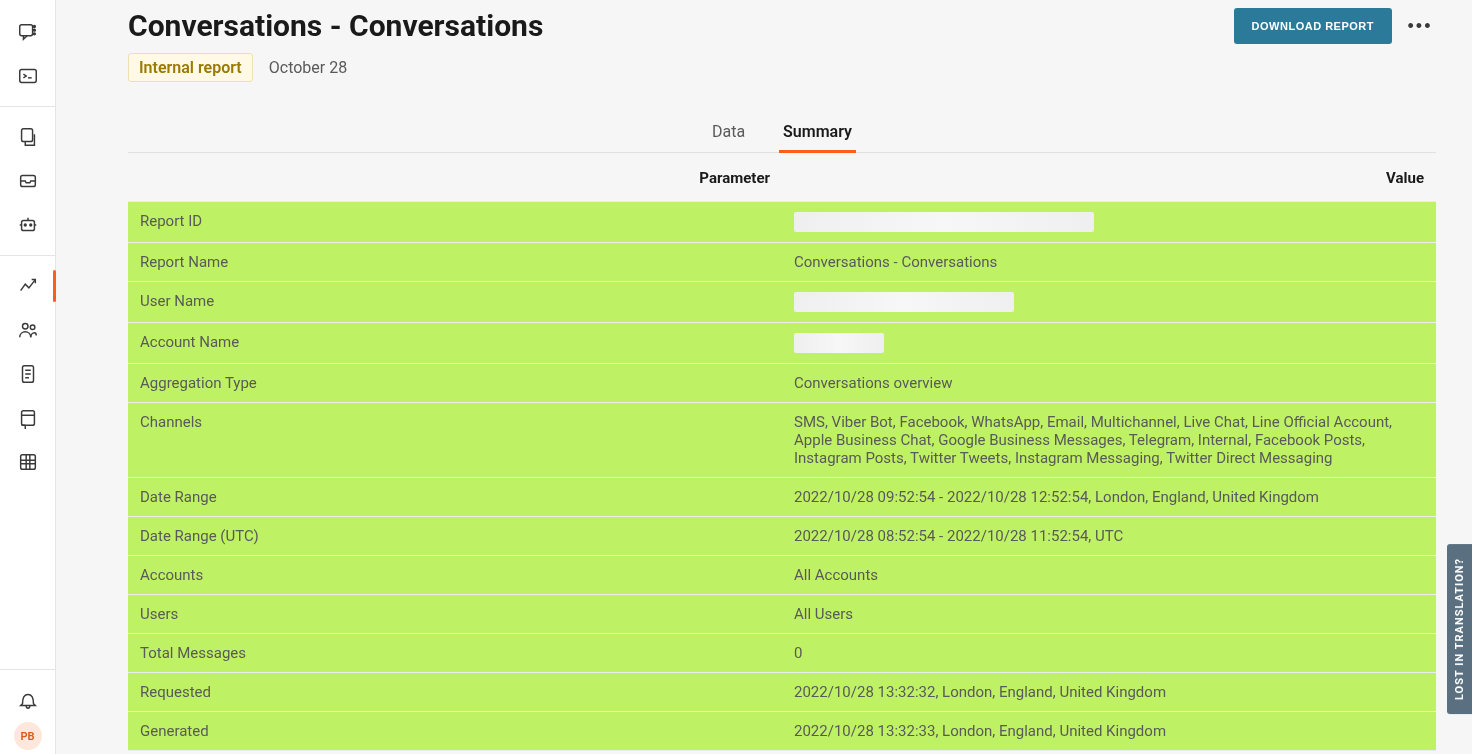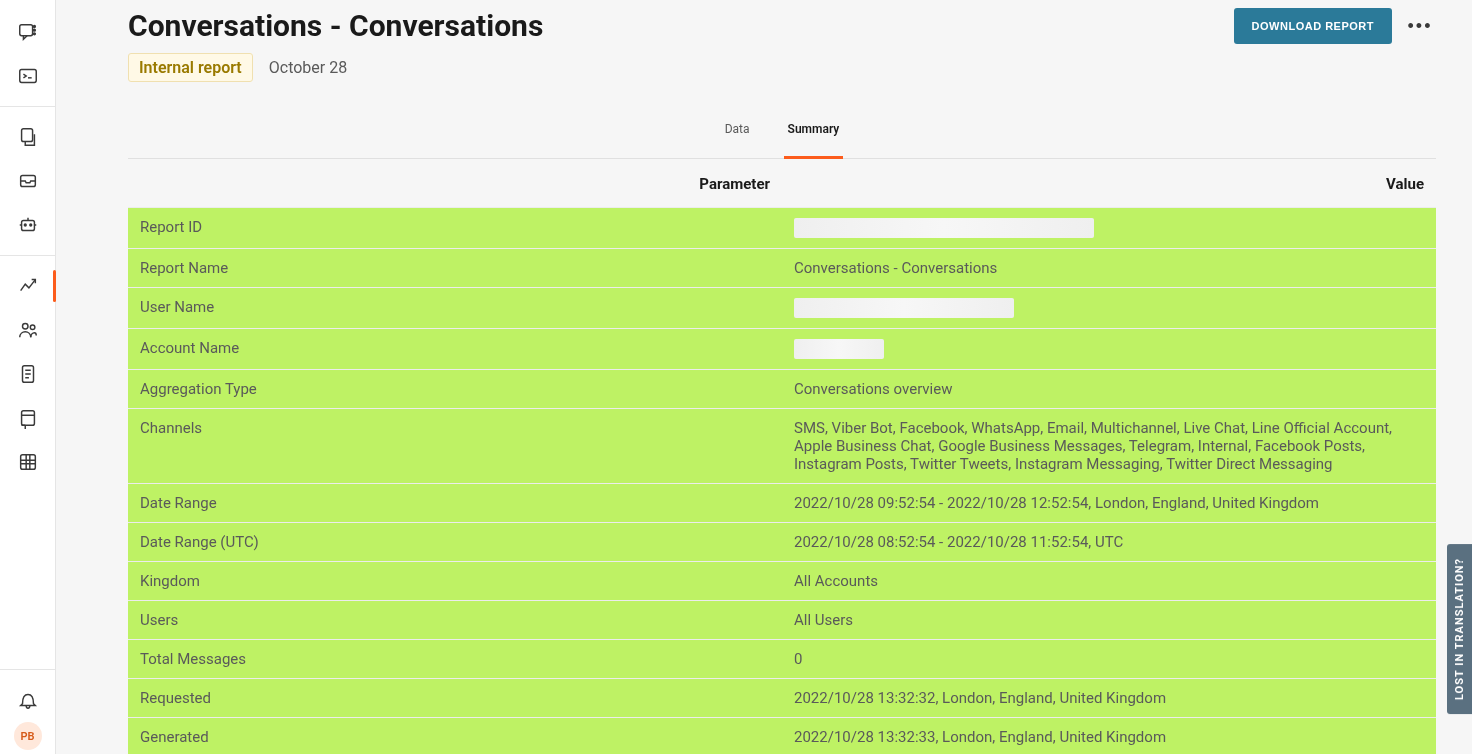--- a/index.html
+++ b/index.html
@@ -85,22 +85,22 @@
   color: #3a3a3a;
   font-size: 18px;
   letter-spacing: 2px;
 }
 .tabs {
   margin-top: 30px;
   border-bottom: 1px solid #e0e0e0;
   display: flex; justify-content: center; gap: 30px;
 }
 .tab {
-  padding: 10px 4px 20px 4px;
-  font-size: 12px;
+  padding: 10px 4px 9px 4px;
+  font-size: 16px;
   color: #5a5a5a;
   cursor: pointer;
   border-bottom: 3px solid transparent;
   margin-bottom: -1px;
   text-align: center;
 }
 .tab.active {
   color: #1a1a1a;
   font-weight: 600;
   border-bottom-color: #fc5c1c;
@@ -293,21 +293,21 @@
         </tr>
         <tr>
           <td>Date Range</td>
           <td class="val">2022/10/28 09:52:54 - 2022/10/28 12:52:54, London, England, United Kingdom</td>
         </tr>
         <tr>
           <td>Date Range (UTC)</td>
           <td class="val">2022/10/28 08:52:54 - 2022/10/28 11:52:54, UTC</td>
         </tr>
         <tr>
-          <td>Kingdom</td>
+          <td>Accounts</td>
           <td class="val">All Accounts</td>
         </tr>
         <tr>
           <td>Users</td>
           <td class="val">All Users</td>
         </tr>
         <tr>
           <td>Total Messages</td>
           <td class="val">0</td>
         </tr>

